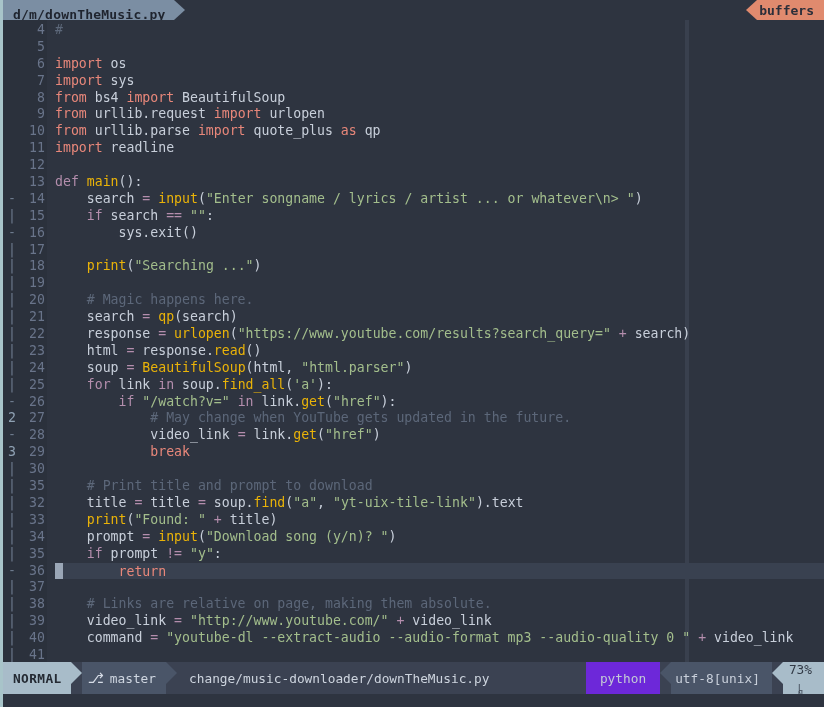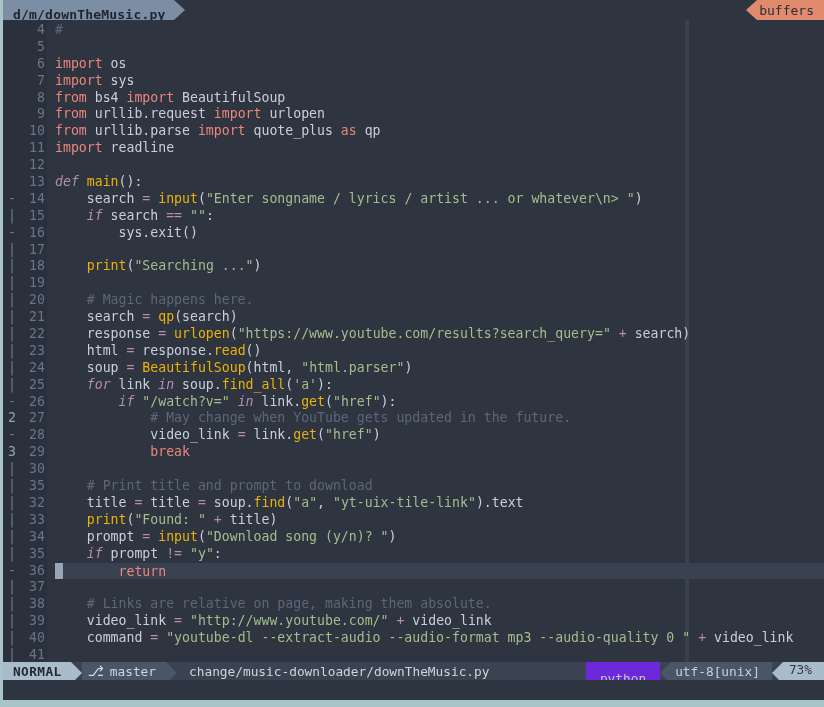--- a/index.html
+++ b/index.html
@@ -50,21 +50,21 @@
     width: 0; height: 0;
     border-top: 10px solid transparent;
     border-bottom: 10px solid transparent;
     border-right: 11px solid #e08a6e;
     flex: 0 0 auto;
   }
   .tab-buffers {
     display: flex; align-items: center;
     background: #e08a6e;
     color: #2b2f3a;
-    font-weight: normal;
+    font-weight: bold;
     padding: 0 10px 0 2px;
     white-space: nowrap;
   }
 
   
   #editor {
     position: relative;
     height: 642px;
     background: #2e3440;
     overflow: hidden;
@@ -108,39 +108,39 @@
     white-space: pre;
     color: #c8cfda;
     overflow: hidden;
     z-index: 2;
   }
   #codepane .cl { height: 16.9px; line-height:16.9px; }
   #codepane .cl.cur { background: #394150; }
 
   
   .kw   { color: #e8877a; }          
-  .kw2  { color: #b48ead; font-style: italic; }          
+  .kw2  { color: #b48ead; }          
   .fn   { color: #eab308; }          
   .str  { color: #a3be8c; }          
   .cmt  { color: #5c6779; }          
   .id   { color: #c8cfda; }
   .op   { color: #b48ead; }
   .pn   { color: #c8cfda; }
 
   .cursor {
     display: inline-block;
     width: 8px; height: 16px;
     background: #9aa6b6;
     vertical-align: -3px;
     margin-right: -8px;
   }
 
   
   #statusline {
-    height: 18px;
+    height: 32px;
     background: #3b4252;
     display: flex;
     align-items: stretch;
     font-size: 12.8px;
     overflow: hidden;
   }
   .sl-seg { display: flex; align-items: center; white-space: nowrap; }
   .sl-mode { background: #a8bcc9; color: #242a33; font-weight: bold;
              padding: 0 9px 0 10px; letter-spacing: .4px; }
   .arr-r-mode { width:0;height:0;border-top:11px solid transparent;

